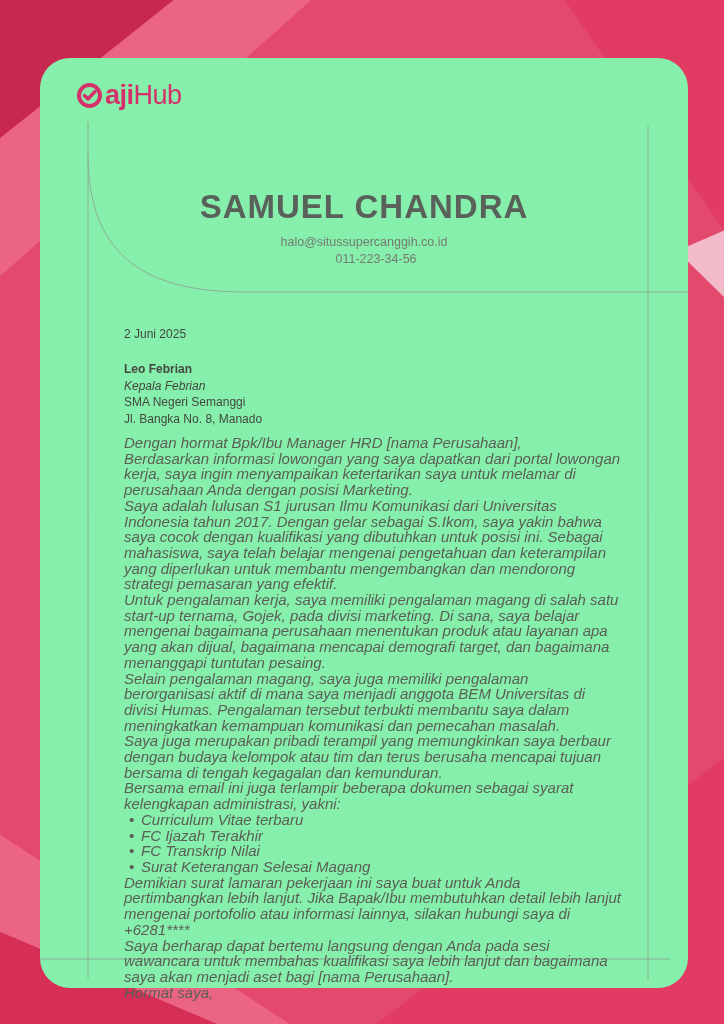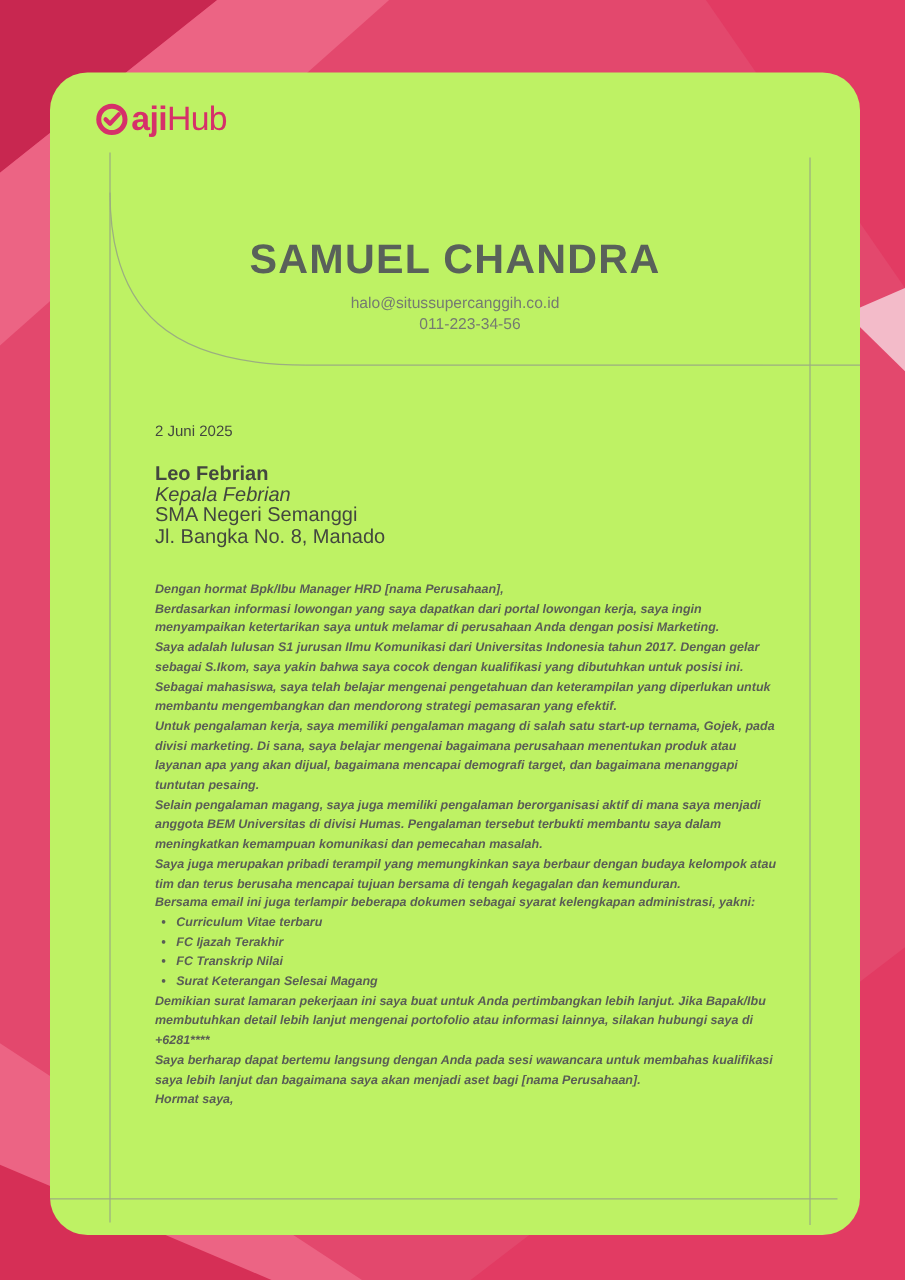--- a/index.html
+++ b/index.html
@@ -24,50 +24,50 @@
   .shape-tl-dark{background:var(--bg-dark-crimson);clip-path:polygon(0 0,24% 0,0 13.5%);}
   .shape-tl-light{background:var(--bg-light-pink);clip-path:polygon(24% 0,43% 0,0 27%,0 13.5%);}
   .shape-tr-bright{background:var(--bg-bright-crimson);clip-path:polygon(78% 0,100% 0,100% 22.5%);}
   .shape-r-light{background:#F3BBC9;clip-path:polygon(100% 22.5%,100% 29%,93.5% 24.5%);}
   .shape-bl-light{background:var(--bg-light-pink);clip-path:polygon(0 81.5%,40% 100%,0 100%);}
   .shape-bl-dark{background:#D62F56;clip-path:polygon(0 91%,30% 100%,0 100%);}
   .shape-br-bright{background:var(--bg-bright-crimson);clip-path:polygon(100% 74%,100% 100%,52% 100%);}
 
   .card{
     position:absolute;left:40px;top:58px;width:648px;height:930px;
-    background:#bef264;border-radius:30px;
+    background:#86efac;border-radius:30px;
   }
   .deco-lines{position:absolute;left:0;top:0;pointer-events:none;}
 
   .logo{
     position:absolute;left:36px;top:24px;display:flex;align-items:center;
     color:var(--accent-pink);font-size:27px;line-height:27px;
   }
   .logo .mark{display:block;margin-right:2px;}
   .logo .bold{font-weight:800;letter-spacing:-0.5px;}
   .logo .light{font-weight:500;letter-spacing:-0.5px;}
 
   .letter-header{position:absolute;left:0;right:0;top:130px;text-align:center;}
   .sender-name{
     margin:0;font-size:33px;font-weight:700;letter-spacing:1px;
     color:var(--name-color);
   }
   .sender-email{margin-top:9px;font-size:12.5px;color:var(--muted-text);}
   .sender-phone{margin-top:3px;font-size:12.5px;color:var(--muted-text);padding-left:24px;}
 
-  .content{position:absolute;left:84px;top:280px;width:498px;color:var(--plain-text);}
+  .content{position:absolute;left:84px;top:269px;width:498px;color:var(--plain-text);}
   .date-line{font-size:12px;margin:0 0 20px 0;}
-  .recipient{font-size:16px;line-height:16.5px;}
+  .recipient{font-size:12px;line-height:16.5px;}
   .recipient .r-name{font-weight:700;}
   .recipient .r-title{font-style:italic;}
 
   .letter-body{
-    margin-top:26px;
-    font-size:10px;line-height:15.7px;
-    font-weight:700;font-style:italic;color:var(--body-text);
+    margin-top:8px;
+    font-size:15px;line-height:15.7px;
+    font-weight:400;font-style:italic;color:var(--body-text);
   }
   .letter-body p{margin:0;}
   .attachments{list-style:none;margin:0;padding:0;}
   .attachments li{position:relative;padding-left:17px;}
   .attachments li::before{content:"•";position:absolute;left:5px;}
 </style>
 </head>
 <body>
 
 <div class="stage">

